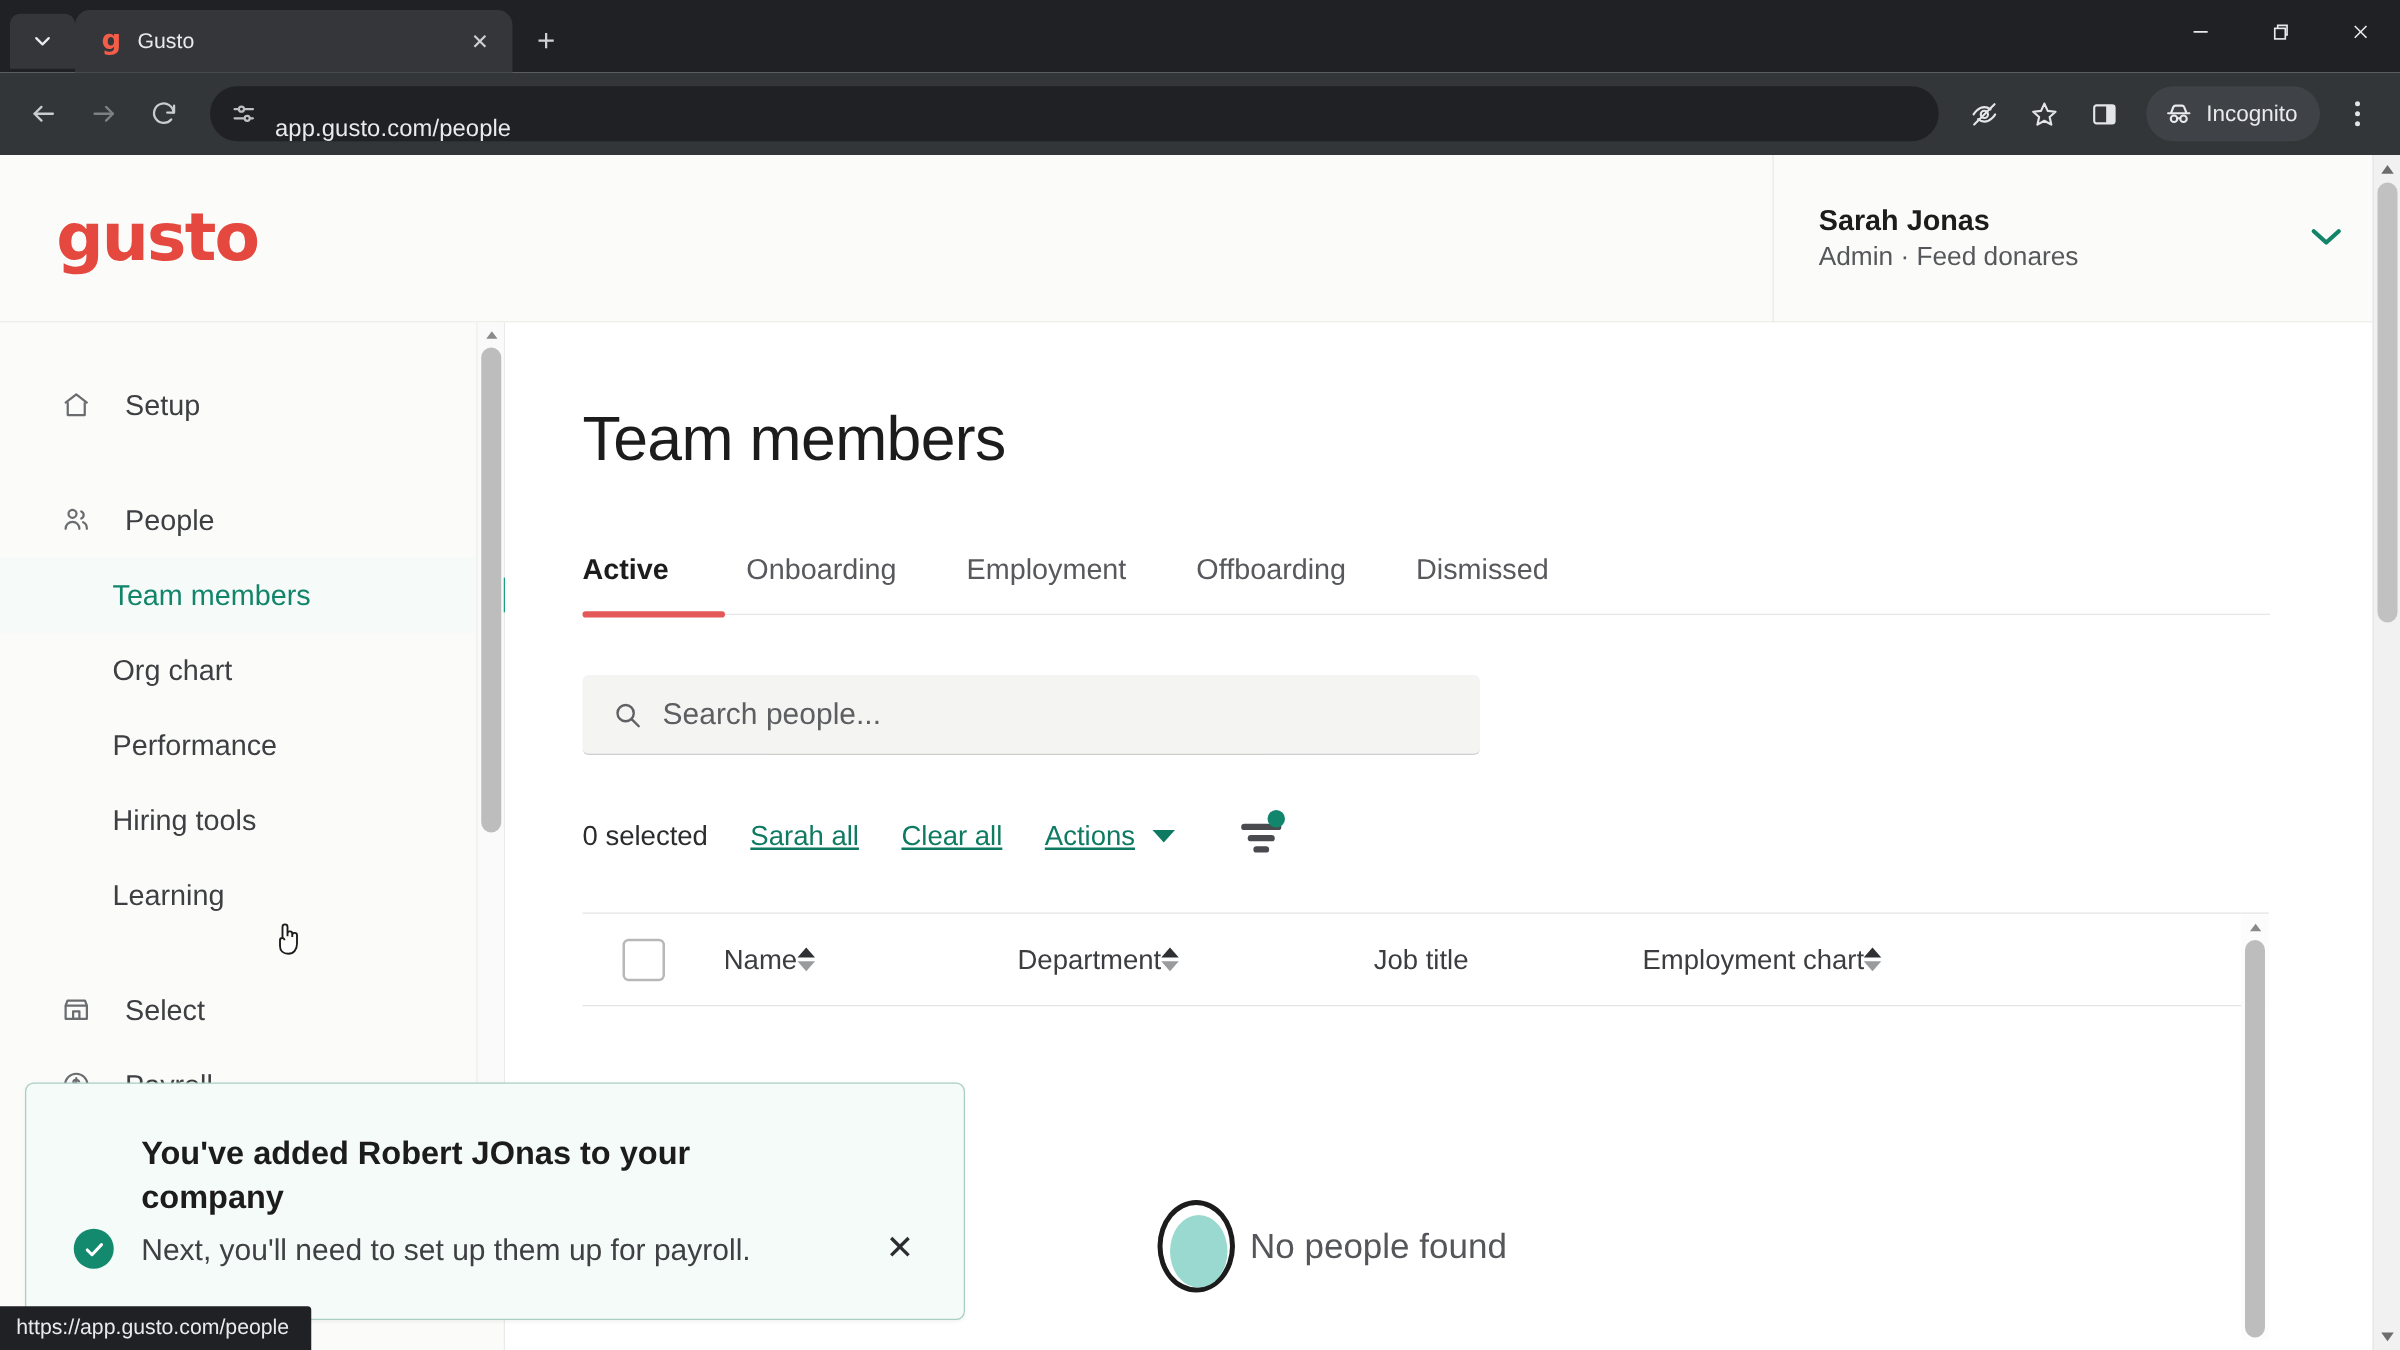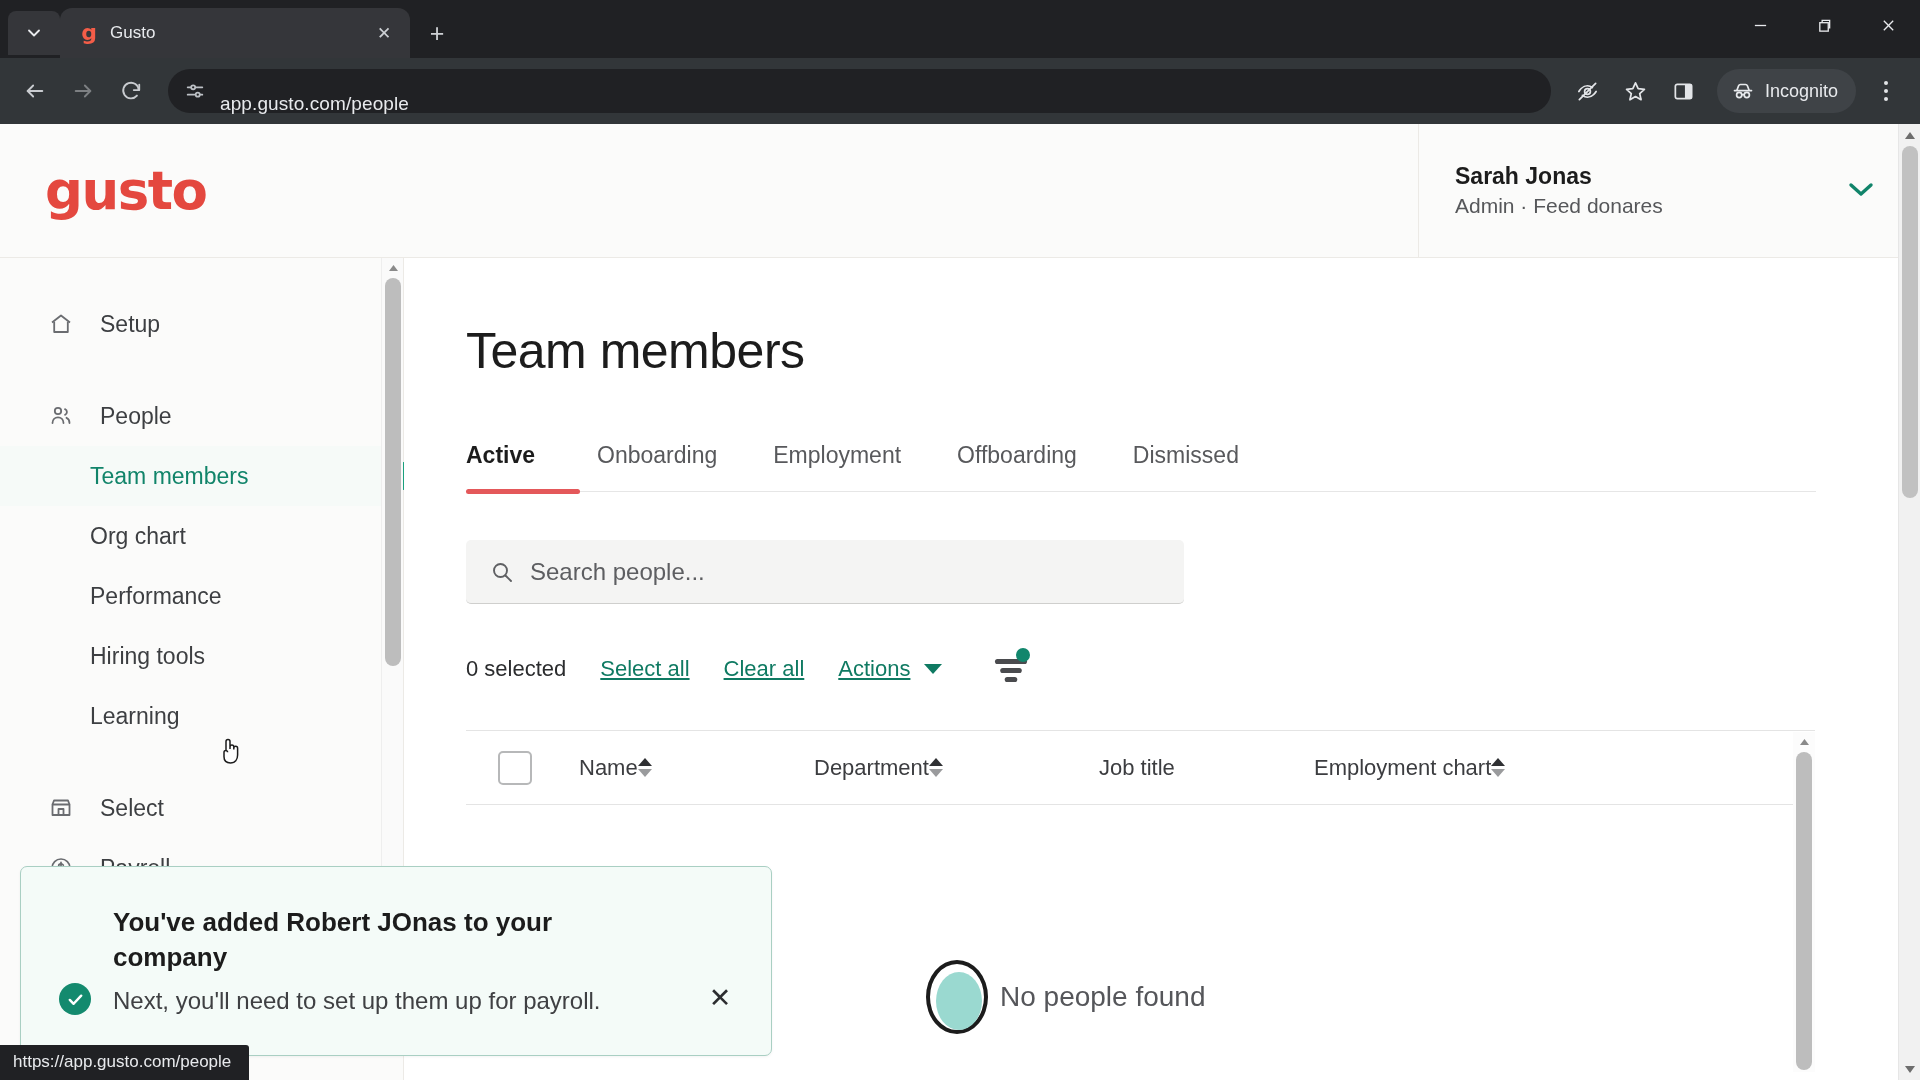--- a/index.html
+++ b/index.html
@@ -551,21 +551,21 @@
               <svg viewBox="0 0 24 24" fill="none" stroke="currentColor" stroke-width="1.9" stroke-linecap="round">
                   <circle cx="10.5" cy="10.5" r="6.5"></circle>
                   <line x1="15.5" y1="15.5" x2="21" y2="21"></line>
                 </svg>
             </span>
             <input type="text" placeholder="Search people..." style="">
           </div>
 
           <div class="actionrow">
             <span class="sel-count">0 selected</span>
-            <a class="link" href="#">Select all</a>
+            <a class="link" href="#">Sarah all</a>
             <a class="link" href="#">Clear all</a>
             <span class="actions-dd">
               <span class="lbl">Actions</span>
               <span class="caret"></span>
             </span>
             <span class="filter-btn">
               <svg viewBox="0 0 28 28" fill="none" stroke="#4a4b4e" stroke-width="3.4" stroke-linecap="round">
                 <line x1="5" y1="9" x2="23" y2="9"></line>
                   <line x1="8.5" y1="15" x2="19.5" y2="15"></line>
                   <line x1="11.5" y1="21" x2="16.5" y2="21"></line>

